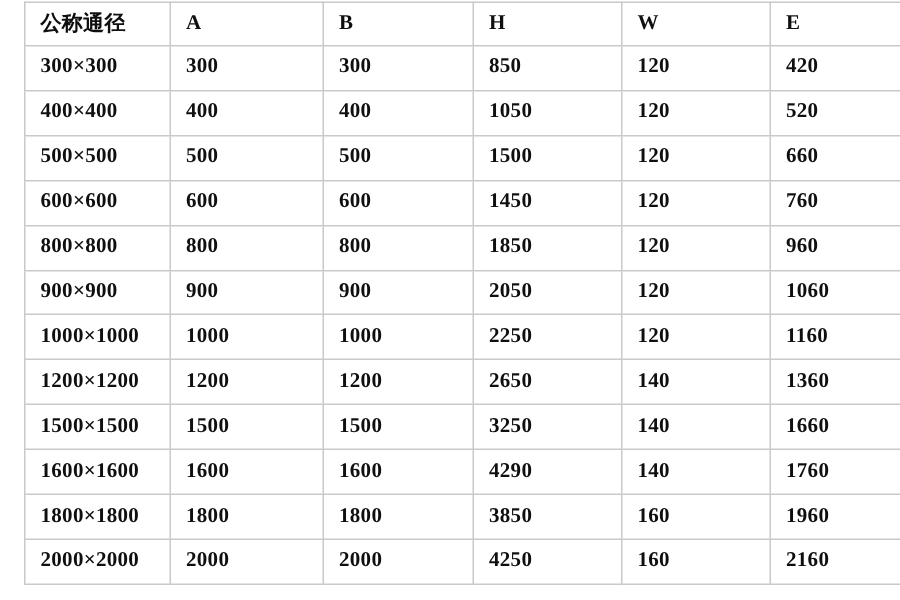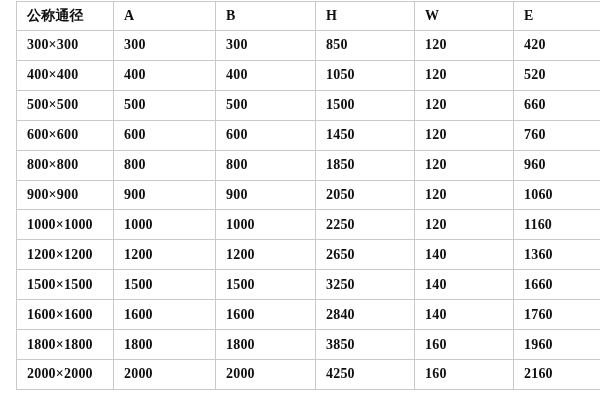--- a/index.html
+++ b/index.html
@@ -144,21 +144,21 @@
           <td>1500</td>
           <td>1500</td>
           <td>3250</td>
           <td>140</td>
           <td>1660</td>
         </tr>
         <tr>
           <td>1600×1600</td>
           <td>1600</td>
           <td>1600</td>
-          <td>2840</td>
+          <td>4290</td>
           <td>140</td>
           <td>1760</td>
         </tr>
         <tr>
           <td>1800×1800</td>
           <td>1800</td>
           <td>1800</td>
           <td>3850</td>
           <td>160</td>
           <td>1960</td>

